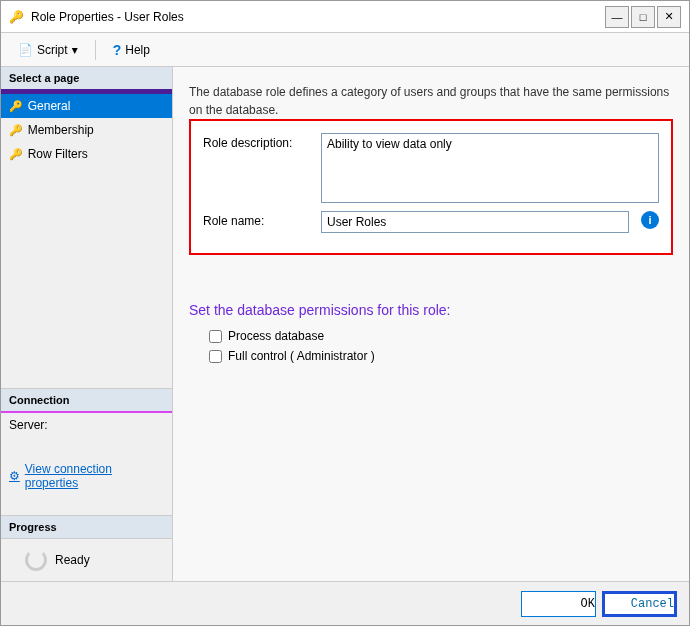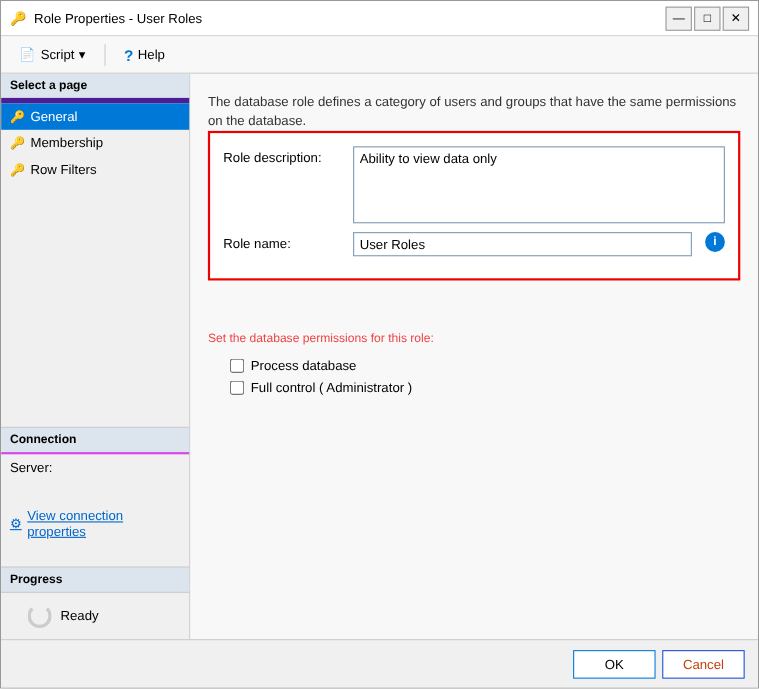--- a/index.html
+++ b/index.html
@@ -234,23 +234,23 @@
       justify-content: center;
       cursor: pointer;
       margin-left: 4px;
     }
 
     .permissions-section {
       margin-bottom: 16px;
     }
 
     .permissions-label {
-      font-size: 11px;
+      font-size: 14px;
       margin-bottom: 8px;
-      color: #ef4444;
+      color: #6d28d9;
       margin-top: 47px;
     }
 
     .checkbox-row {
       display: flex;
       align-items: center;
       gap: 6px;
       padding: 3px 0 3px 20px;
       font-size: 12px;
     }
@@ -270,33 +270,34 @@
       gap: 6px;
       height: 44px;
       align-items: center;
     }
 
     .footer-btn {
       width: 75px;
       height: 26px;
       font-size: 12px;
       cursor: pointer;
-      font-family: Liberation Sans, sans-serif;
+      font-family: Liberation Mono, monospace;
+      text-align: right;
     }
 
     .footer-btn.ok {
       background: white;
       border: 1px solid #0078d7;
       color: #000;
     }
 
     .footer-btn.cancel {
       background: white;
-      border: 1px solid #1d4ed8;
-      color: #c2410c;
+      border: 3px solid #1d4ed8;
+      color: #0369a1;
     }
   </style>
 </head>
 <body>
 
 <div class="window">
 
   <div class="title-bar">
     <div class="title-bar-icon">🔑</div>
     <span class="title-bar-text">Role Properties - User Roles</span>

